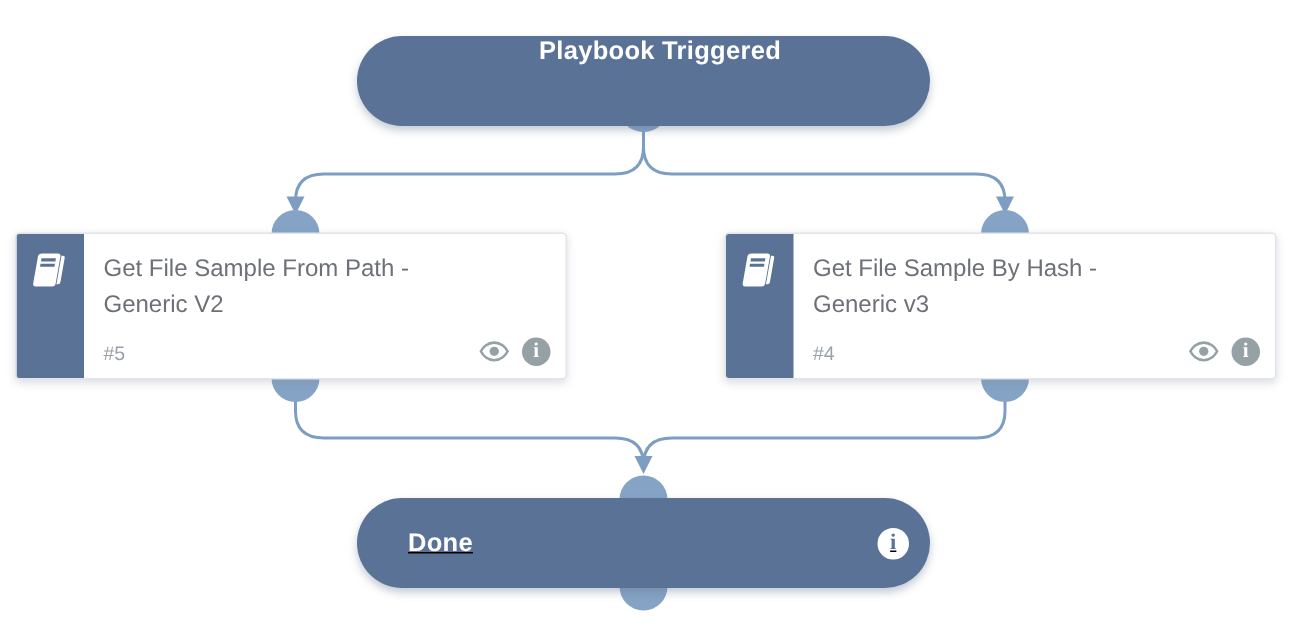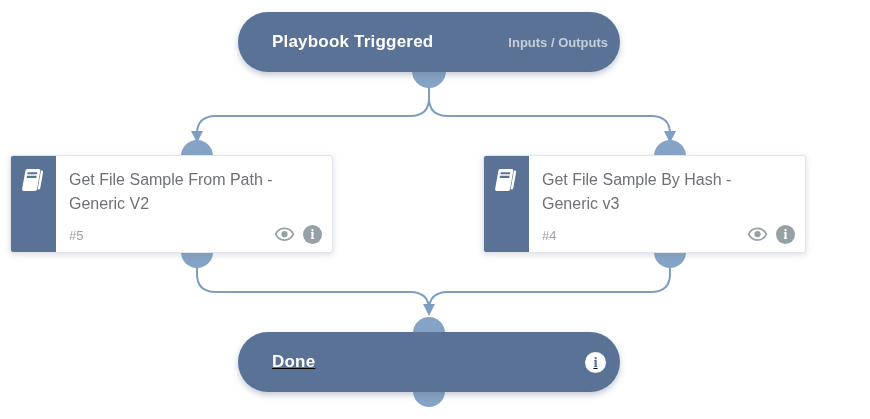--- a/index.html
+++ b/index.html
@@ -34,40 +34,40 @@
     width: 382px;
     height: 60px;
     border-radius: 30px;
     background: #5a7296;
     z-index: 2;
     display: flex;
     align-items: center;
     justify-content: space-between;
     box-shadow: 0 3px 6px rgba(100,115,140,0.38);
   }
-  .pill-trigger { top: 12px; padding: 0 12px 0 34px; }
+  .pill-trigger { top: 24px; padding: 0 12px 0 34px; flex-direction: column; }
   .pill-done    { top: 332px; padding: 0 14px 0 34px; text-decoration: underline; }
   .pill-label {
     color: #ffffff;
     font-size: 17px;
     font-weight: 600;
     letter-spacing: 0.2px;
   }
   .pill-link {
     color: #c6cdd8;
     font-size: 13px;
     font-weight: 600;
     cursor: pointer;
   }
 
   
   .task-card {
     position: absolute;
     top: 155px;
-    width: 323px;
+    width: 368px;
     height: 98px;
     background: #ffffff;
     border: 1px solid #e3e3ea;
     border-radius: 3px;
     box-shadow: 0 2px 6px rgba(125,135,155,0.28);
     z-index: 2;
     display: flex;
     overflow: hidden;
   }
   .task-card.left  { left: 10px; }
@@ -156,21 +156,20 @@
     <circle class="dot" cx="197" cy="156" r="16"></circle>
     <circle class="dot" cx="670" cy="156" r="16"></circle>
     <circle class="dot" cx="197" cy="252" r="16"></circle>
     <circle class="dot" cx="670" cy="252" r="16"></circle>
     <circle class="dot" cx="429" cy="333" r="16"></circle>
     <circle class="dot" cx="429" cy="391" r="16"></circle>
   </svg>
 
   <div class="pill pill-trigger">
     <span class="pill-label">Playbook Triggered</span>
-    <span class="pill-link">Inputs / Outputs</span>
   </div>
 
   <div class="task-card left">
     <div class="task-strip">
       <svg width="27" height="27" viewBox="0 0 27 27">
         <g transform="skewX(-10) translate(6,1)">
           <rect x="13" y="2.5" width="5" height="19" rx="1.5" fill="#ffffff"></rect>
           <rect x="-0.8" y="0.2" width="16.4" height="23.6" rx="2.4" fill="#5a7296"></rect>
           <rect x="0" y="1" width="15" height="22" rx="2" fill="#ffffff"></rect>
           <rect x="2.6" y="4.2" width="9.6" height="2.1" fill="#5a7296"></rect>

